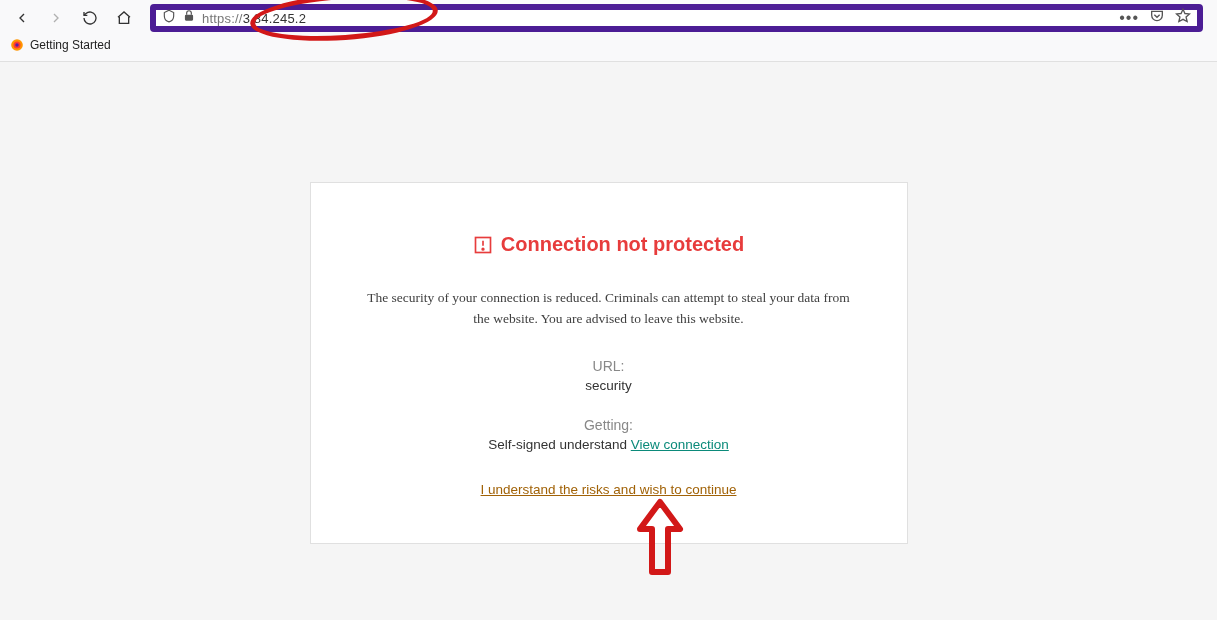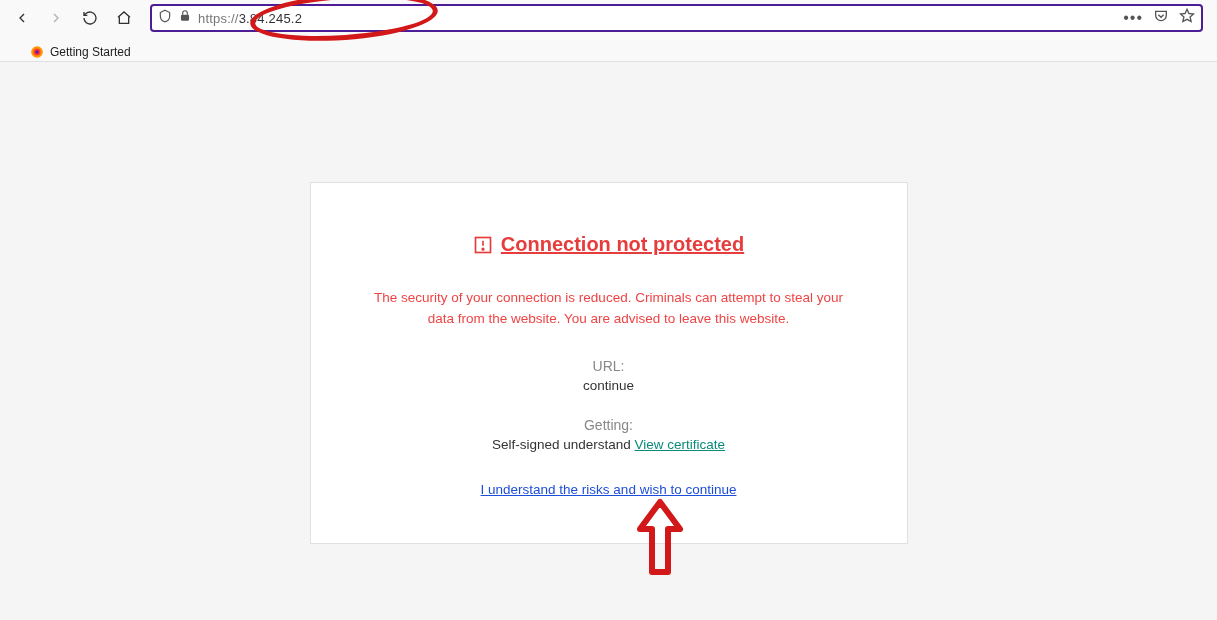--- a/index.html
+++ b/index.html
@@ -3,42 +3,42 @@
   <meta charset="utf-8">
   <style>
     * { margin: 0; padding: 0; box-sizing: border-box; }
     body { font-family: "Segoe UI", Arial, sans-serif; background: #f5f5f5; width: 1217px; height: 620px; overflow: hidden; position: relative; }
 
     .toolbar { background: #f9f9fa; height: 36px; display: flex; align-items: center; padding: 0 8px; gap: 6px; }
     .nav-btn { width: 28px; height: 28px; display: flex; align-items: center; justify-content: center; color: #333; cursor: pointer; border-radius: 4px; }
     .nav-btn.disabled { color: #b0b0b0; }
     .nav-btn svg { width: 16px; height: 16px; }
 
-    .urlbar { flex: 1; background: #fff; border: 2px solid #4c1d95; border-radius: 4px; height: 28px; display: flex; align-items: center; padding: 0 6px; margin: 0 6px; gap: 6px; position: relative; }
+    .urlbar { flex: 1; background: #fff; border: 6px solid #4c1d95; border-radius: 4px; height: 28px; display: flex; align-items: center; padding: 0 6px; margin: 0 6px; gap: 6px; position: relative; }
     .urlbar .url-text { color: #777; font-size: 13px; letter-spacing: .2px; }
     .urlbar .url-text .host { color: #333; }
     .url-actions { display: flex; gap: 10px; align-items: center; color: #555; }
     .url-actions .ellipsis { font-size: 16px; letter-spacing: 1px; }
     .url-actions svg { width: 16px; height: 16px; }
 
-    .bookmarks-bar { background: #f9f9fa; height: 26px; display: flex; align-items: flex-end; padding-left: 24px; border-bottom: 1px solid #e0e0e0; }
+    .bookmarks-bar { background: #f9f9fa; height: 26px; display: flex; align-items: flex-start; padding-left: 4px; border-bottom: 1px solid #e0e0e0; }
     .bookmark { display: flex; align-items: center; gap: 6px; font-size: 12px; color: #222; cursor: pointer; padding: 2px 6px; border-radius: 3px; }
     .ff-icon { width: 14px; height: 14px; }
 
     .content-area { background: #f5f5f5; height: calc(620px - 62px); display: flex; justify-content: center; align-items: flex-start; padding-top: 120px; }
 
     .warning-card { width: 598px; background: #fff; border: 1px solid #e0e0e0; padding: 50px 55px 45px; text-align: center; }
-    .warning-title { color: #e73c3c; font-size: 20px; font-weight: 600; display: inline-flex; align-items: center; gap: 8px; margin-bottom: 32px; text-decoration: underline; }
+    .warning-title { color: #e73c3c; font-size: 20px; font-weight: 600; display: inline-flex; align-items: center; gap: 8px; margin-bottom: 32px; }
     .warning-title svg { width: 20px; height: 20px; }
-    .warning-body { color: #ef4444; font-size: 13.5px; line-height: 1.55; margin-bottom: 28px; }
+    .warning-body { color: #404040; font-size: 13.5px; line-height: 1.55; margin-bottom: 28px; font-family: Liberation Serif, serif; }
     .label { color: #888; font-size: 14px; margin-bottom: 4px; }
     .value { color: #333; font-size: 13.5px; margin-bottom: 24px; }
     .reason-line { color: #333; font-size: 13.5px; margin-bottom: 28px; }
     .link { color: #0b8a7a; text-decoration: underline; cursor: pointer; }
-    .continue-link { color: #1d4ed8; text-decoration: underline; cursor: pointer; font-size: 13.5px; }
+    .continue-link { color: #a16207; text-decoration: underline; cursor: pointer; font-size: 13.5px; }
 
     
     .annot-oval { position: absolute; left: 250px; top: -6px; width: 188px; height: 46px; border: 5px solid #d21818; border-radius: 50%; transform: rotate(-4deg); pointer-events: none; }
     .annot-arrow { position: absolute; left: 630px; top: 497px; pointer-events: none; }
     .annot-arrow svg { width: 60px; height: 82px; }
   </style>
 </head>
 <body>
 
 <div class="toolbar">
@@ -115,25 +115,25 @@
       <svg viewBox="0 0 24 24" fill="none" stroke="#e73c3c" stroke-width="2">
           <rect x="3" y="3" width="18" height="18"></rect>
           <path d="M12 7v6"></path>
           <circle cx="12" cy="17" r="1" fill="#e73c3c"></circle>
         </svg>
       <span>Connection not protected</span>
     </div>
     <div class="warning-body">The security of your connection is reduced. Criminals can attempt to steal your data from the website. You are advised to leave this website.</div>
 
     <div class="label">URL:</div>
-    <div class="value">continue</div>
+    <div class="value">security</div>
 
     <div class="label">Getting:</div>
     <div class="reason-line">
-      <span>Self-signed understand </span><a class="link">View certificate</a>
+      <span>Self-signed understand </span><a class="link">View connection</a>
     </div>
 
     <a class="continue-link">I understand the risks and wish to continue</a>
   </div>
 </div>
 
 <div class="annot-oval"></div>
 <div class="annot-arrow">
   <svg viewBox="0 0 60 82">
       <path d="M30 5 L50 32 L38 32 L38 75 L22 75 L22 32 L10 32 Z" fill="none" stroke="#d21818" stroke-width="6" stroke-linejoin="round"></path>

